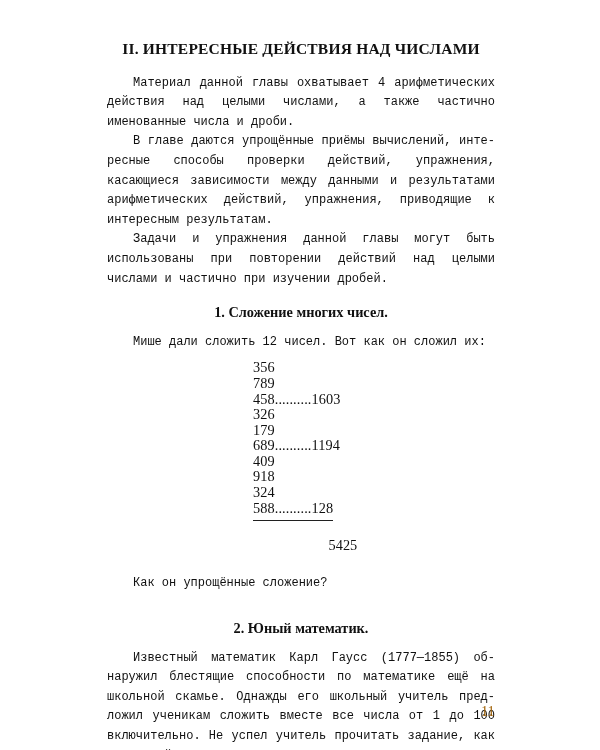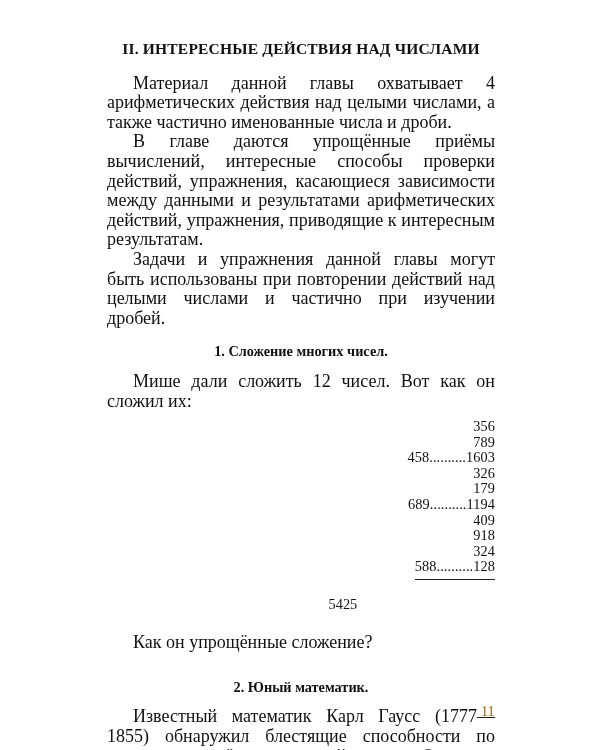--- a/index.html
+++ b/index.html
@@ -37,25 +37,26 @@
     font-size: 15.5px;
     font-weight: bold;
     text-align: center;
     letter-spacing: 0.2px;
     margin: 0 0 15px 0;
     line-height: 1.2;
   }
 
   p.para {
     margin: 0;
-    font-size: 18px;
+    font-size: 12px;
     line-height: 19.6px;
     text-align: justify;
     text-indent: 26px;
     hyphens: manual;
+    font-family: Liberation Mono, monospace;
     -webkit-hyphens: manual;
   }
 
   .section-heading {
     font-size: 14.3px;
     font-weight: bold;
     text-align: center;
     margin: 14px 0 10px 0;
     line-height: 19.6px;
   }
@@ -75,21 +76,20 @@
     white-space: pre;
     letter-spacing: 0.1px;
   }
   .sum-row.underlined {
     display: inline-block;
     border-bottom: 1.2px solid #202020;
     padding-bottom: 4px;
   }
   .sum-row-wrap {
     line-height: 15.6px;
-    text-align: right;
   }
   .sum-total {
     padding-left: 47px;
     padding-top: 1.5px;
     white-space: pre;
   }
 
   .page-number {
     position: absolute;
     left: 481px;

